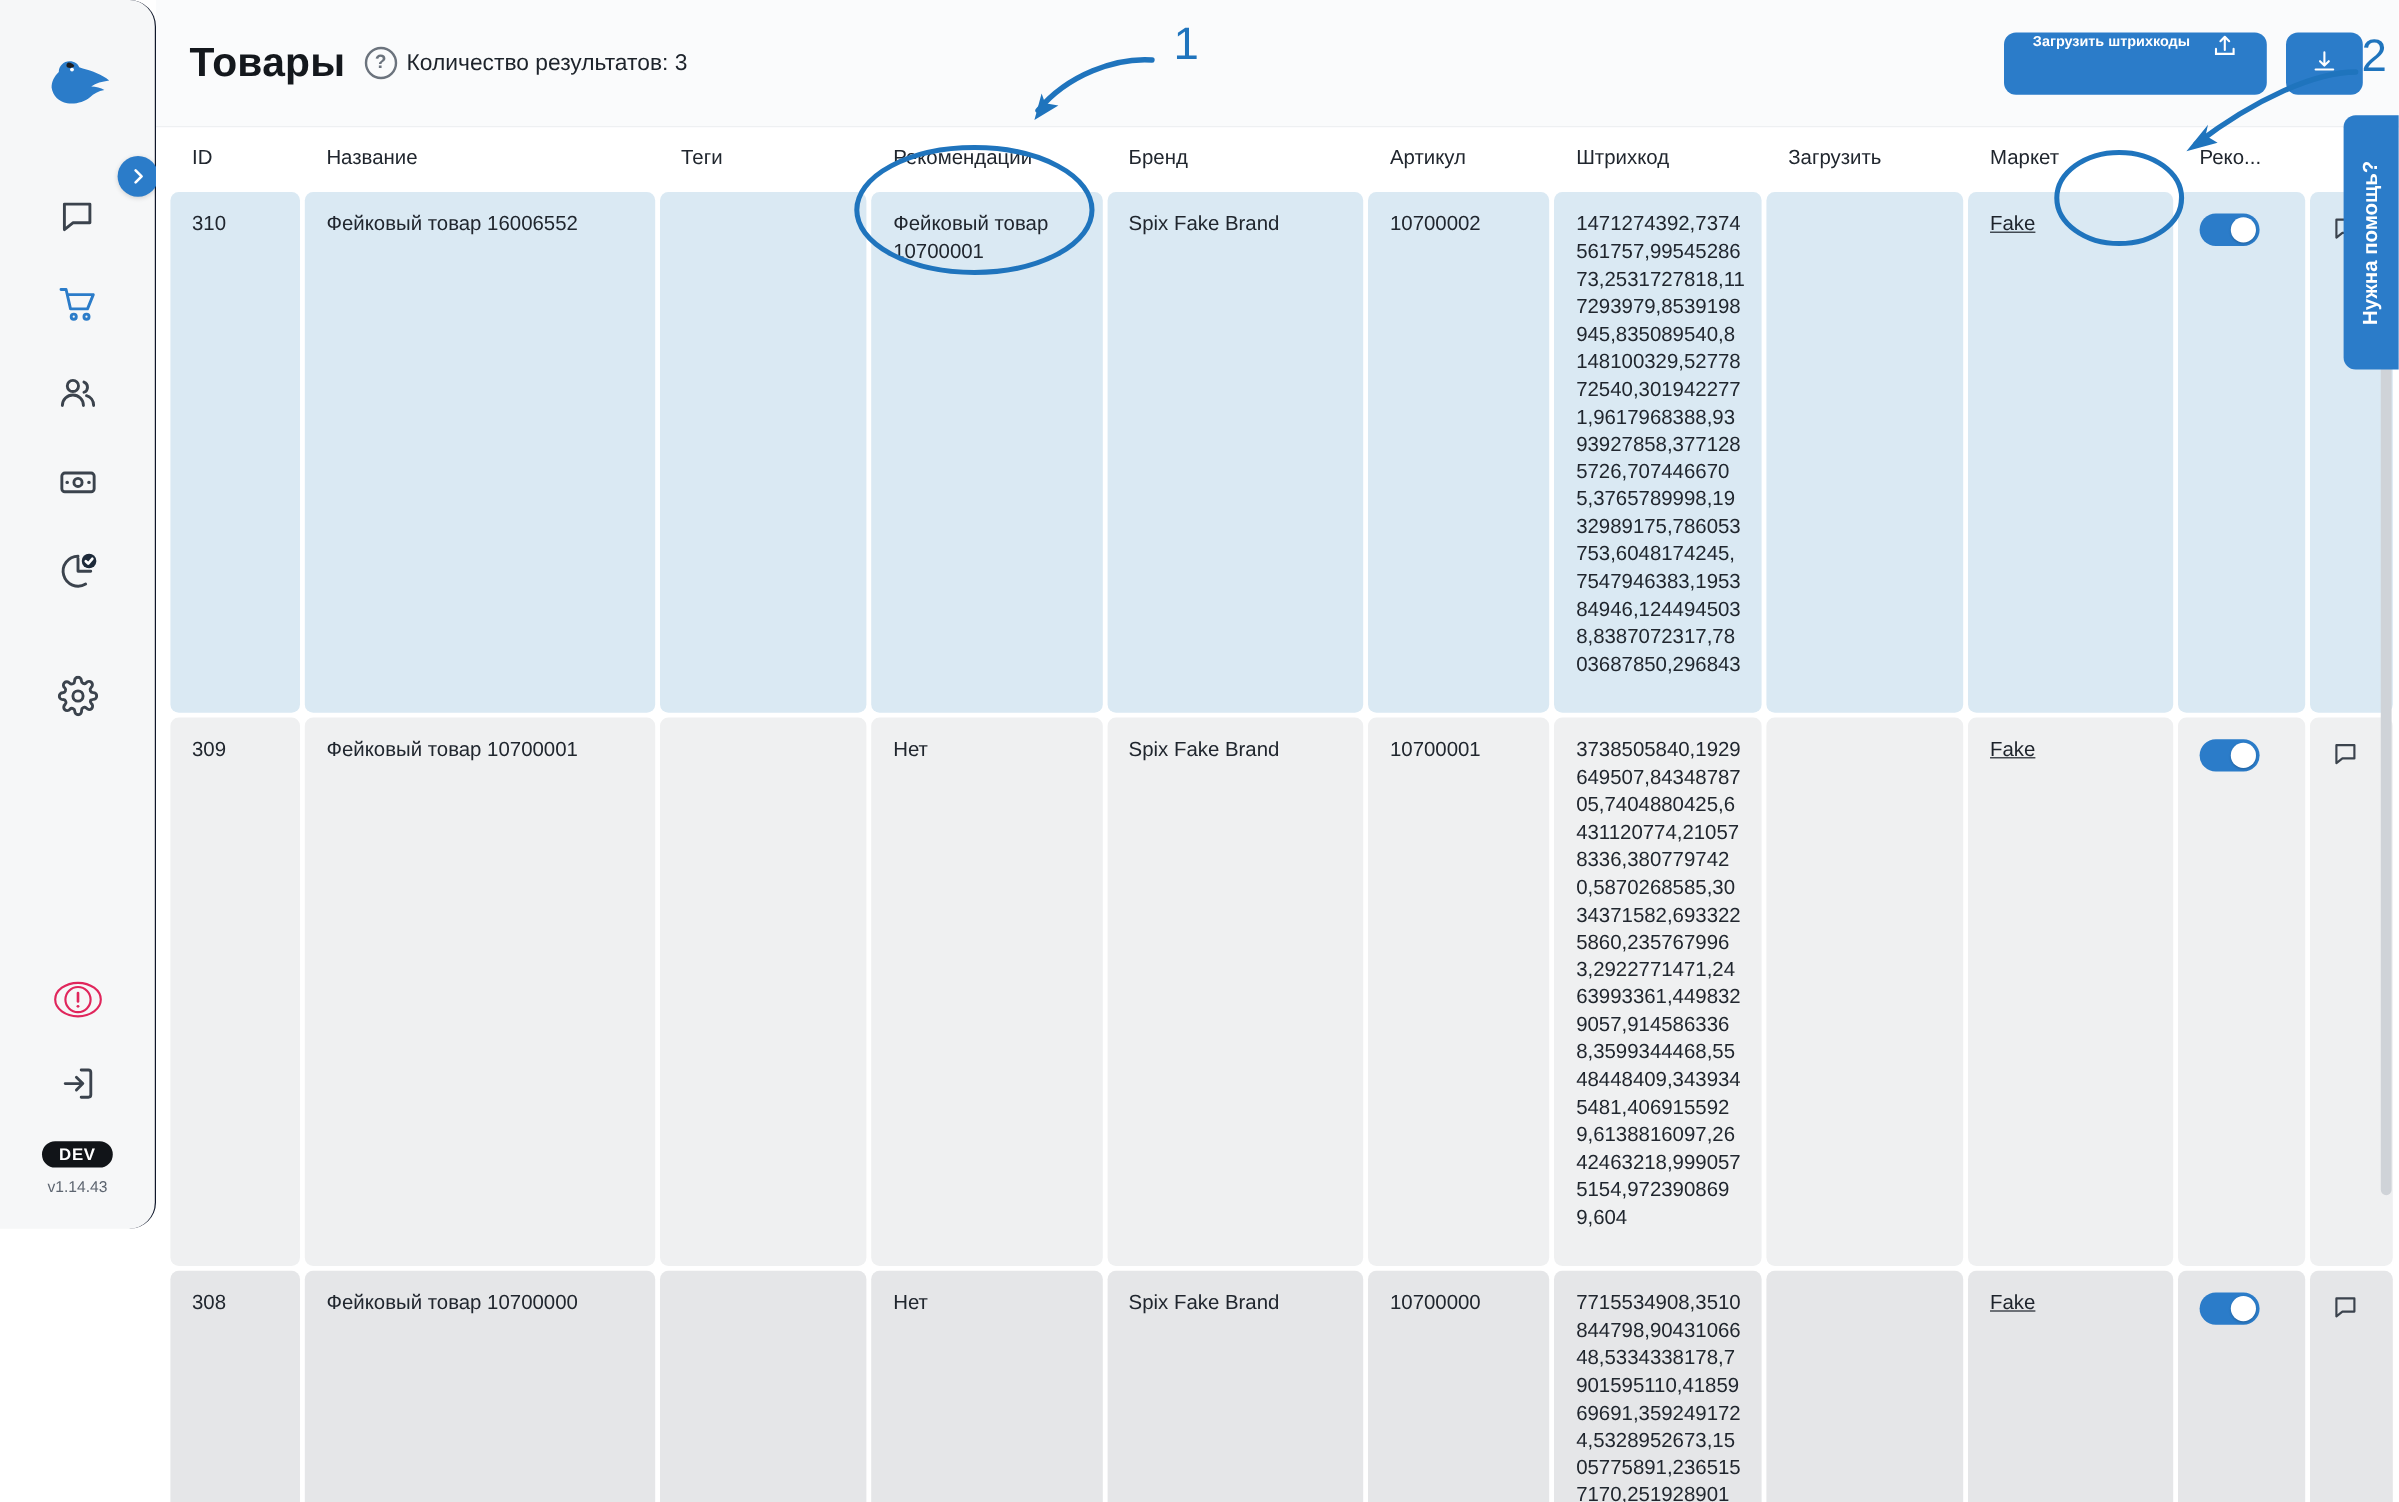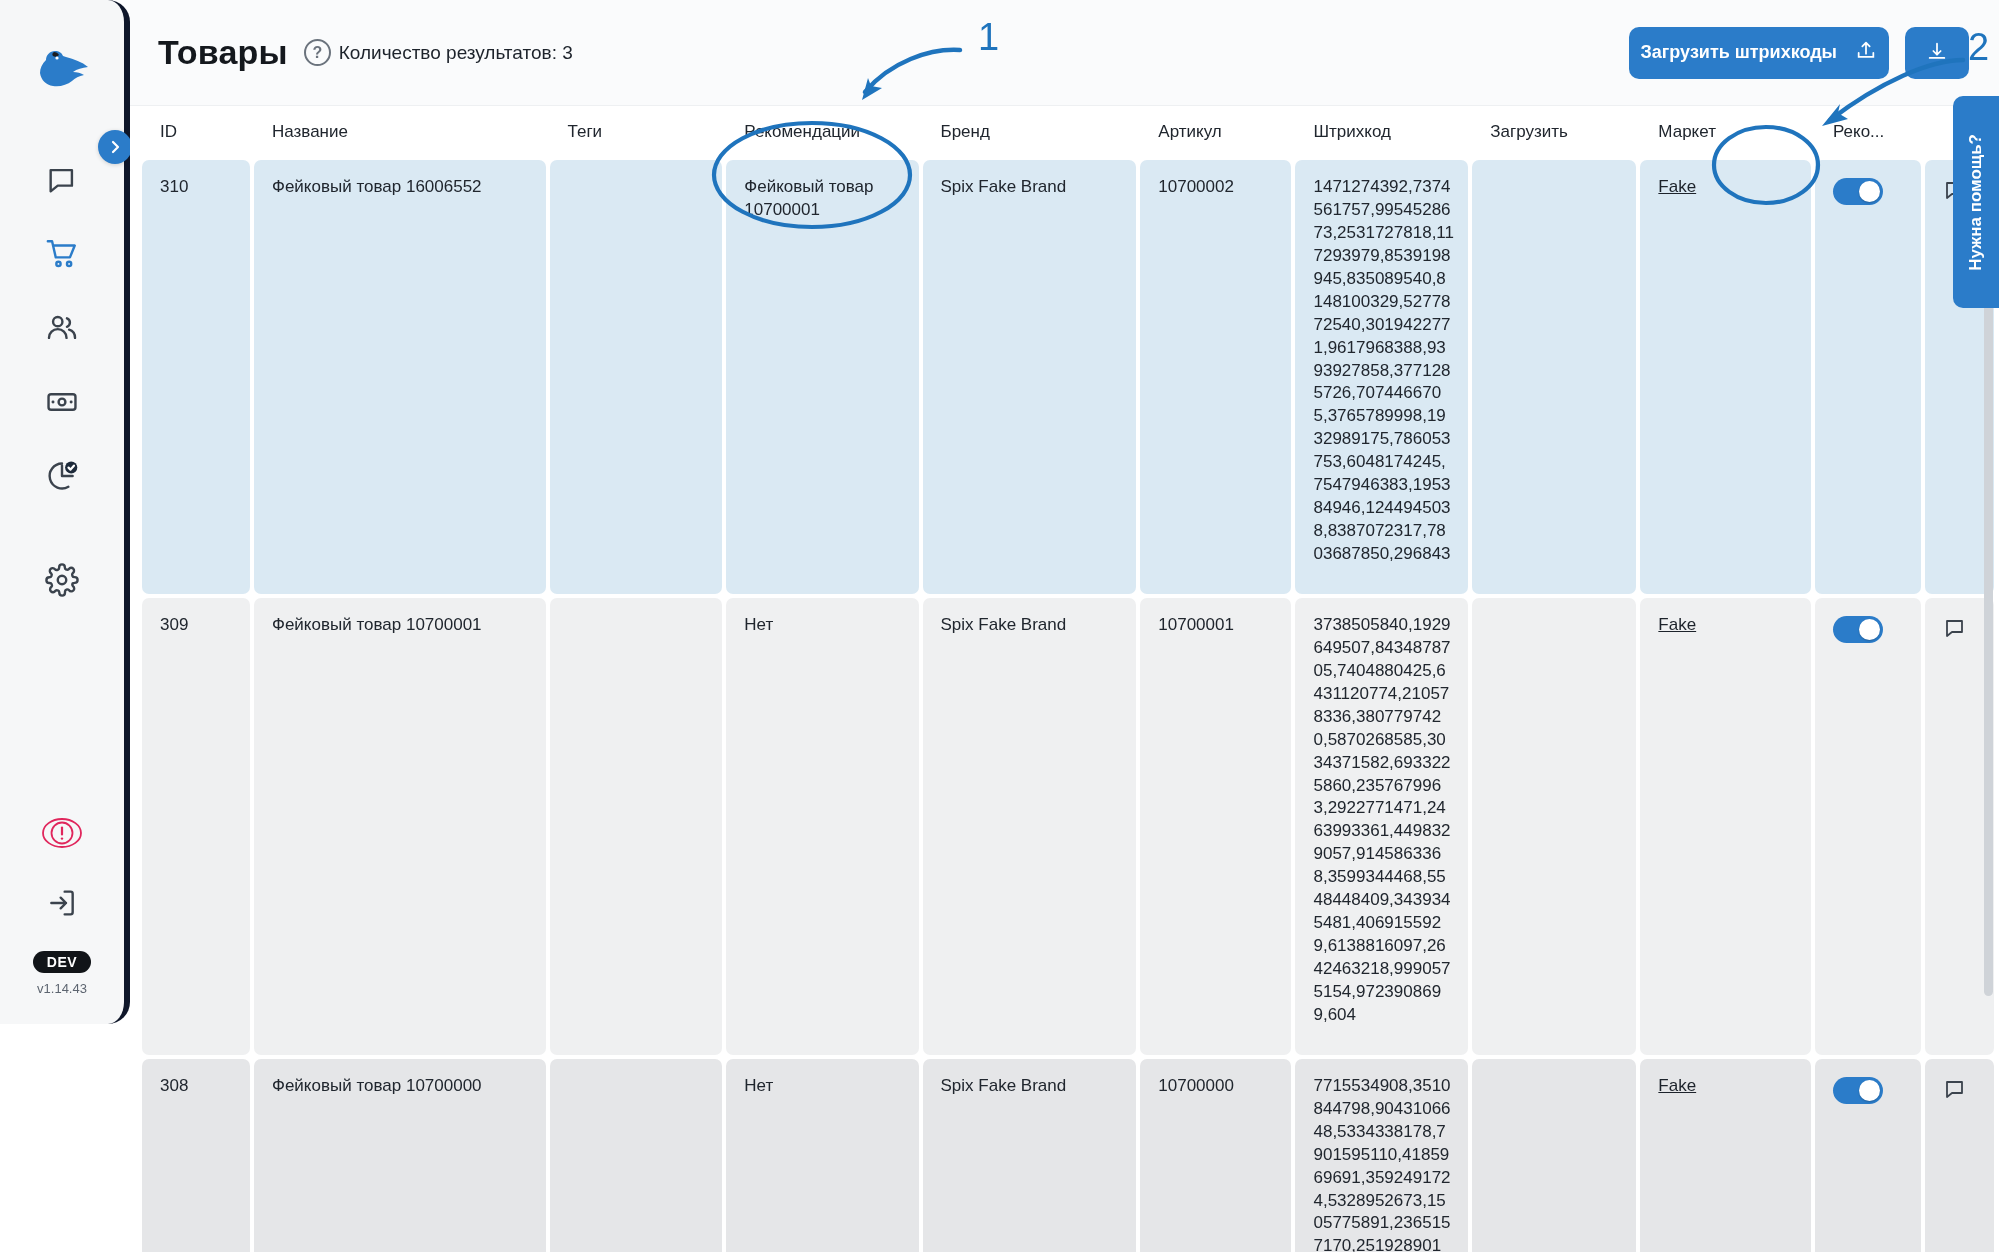--- a/index.html
+++ b/index.html
@@ -8,21 +8,21 @@
     font-family: "Liberation Sans", sans-serif;
     background: #ffffff;
     overflow: hidden;
   }
   .app { position: relative; width: 1999px; height: 1252px; display: flex; background:#fff; }
 
   
   .sidebar {
     width: 130px; height: 1024px;
     background: #f6f7f8;
-    border-right: 6px solid #0f172a;
+    border-right: 1px solid #0f172a;
     border-radius: 0 22px 22px 0;
     display: flex; flex-direction: column; align-items: center;
     position: relative; flex: 0 0 130px;
   }
   .logo { margin-top: 44px; width: 64px; height: 48px; display:flex; align-items:center; justify-content:center; }
   .expand-btn {
     position: absolute; left: 98px; top: 130px;
     width: 34px; height: 34px; border-radius: 50%;
     background: #2b7cc9; color: #fff;
     display: flex; align-items: center; justify-content: center;
@@ -53,22 +53,22 @@
   .page-title { font-size: 34px; font-weight: 700; color:#14181d; letter-spacing:.2px; }
   .help-icon {
     width: 27px; height: 27px; border-radius:50%; border: 2px solid #6b737d;
     color:#6b737d; font-size: 16px; display:flex; align-items:center; justify-content:center;
     margin-left: 16px; cursor:pointer; font-weight:600;
   }
   .results-count { font-size: 19px; color:#1d232b; margin-left: 8px; }
   .topbar-actions { margin-left:auto; display:flex; align-items:center; gap: 16px; }
   .btn-primary {
     background:#2b7cc9; color:#fff; border:none; border-radius: 10px;
-    height: 52px; padding: 0 12px; font-size: 18px; font-weight: 700;
-    display:flex; align-items:center; gap:18px; cursor:pointer;
+    height: 52px; padding: 0 24px; font-size: 12px; font-weight: 700;
+    display:flex; gap:18px; cursor:pointer;
     font-family: "Liberation Sans", sans-serif;
   }
   .btn-icon {
     background:#2b7cc9; border:none; border-radius: 10px;
     width: 64px; height: 52px; display:flex; align-items:center; justify-content:center;
     cursor:pointer;
   }
 
   
   .table-wrap { flex: 1; overflow: hidden; position: relative; padding-left: 8px; }

